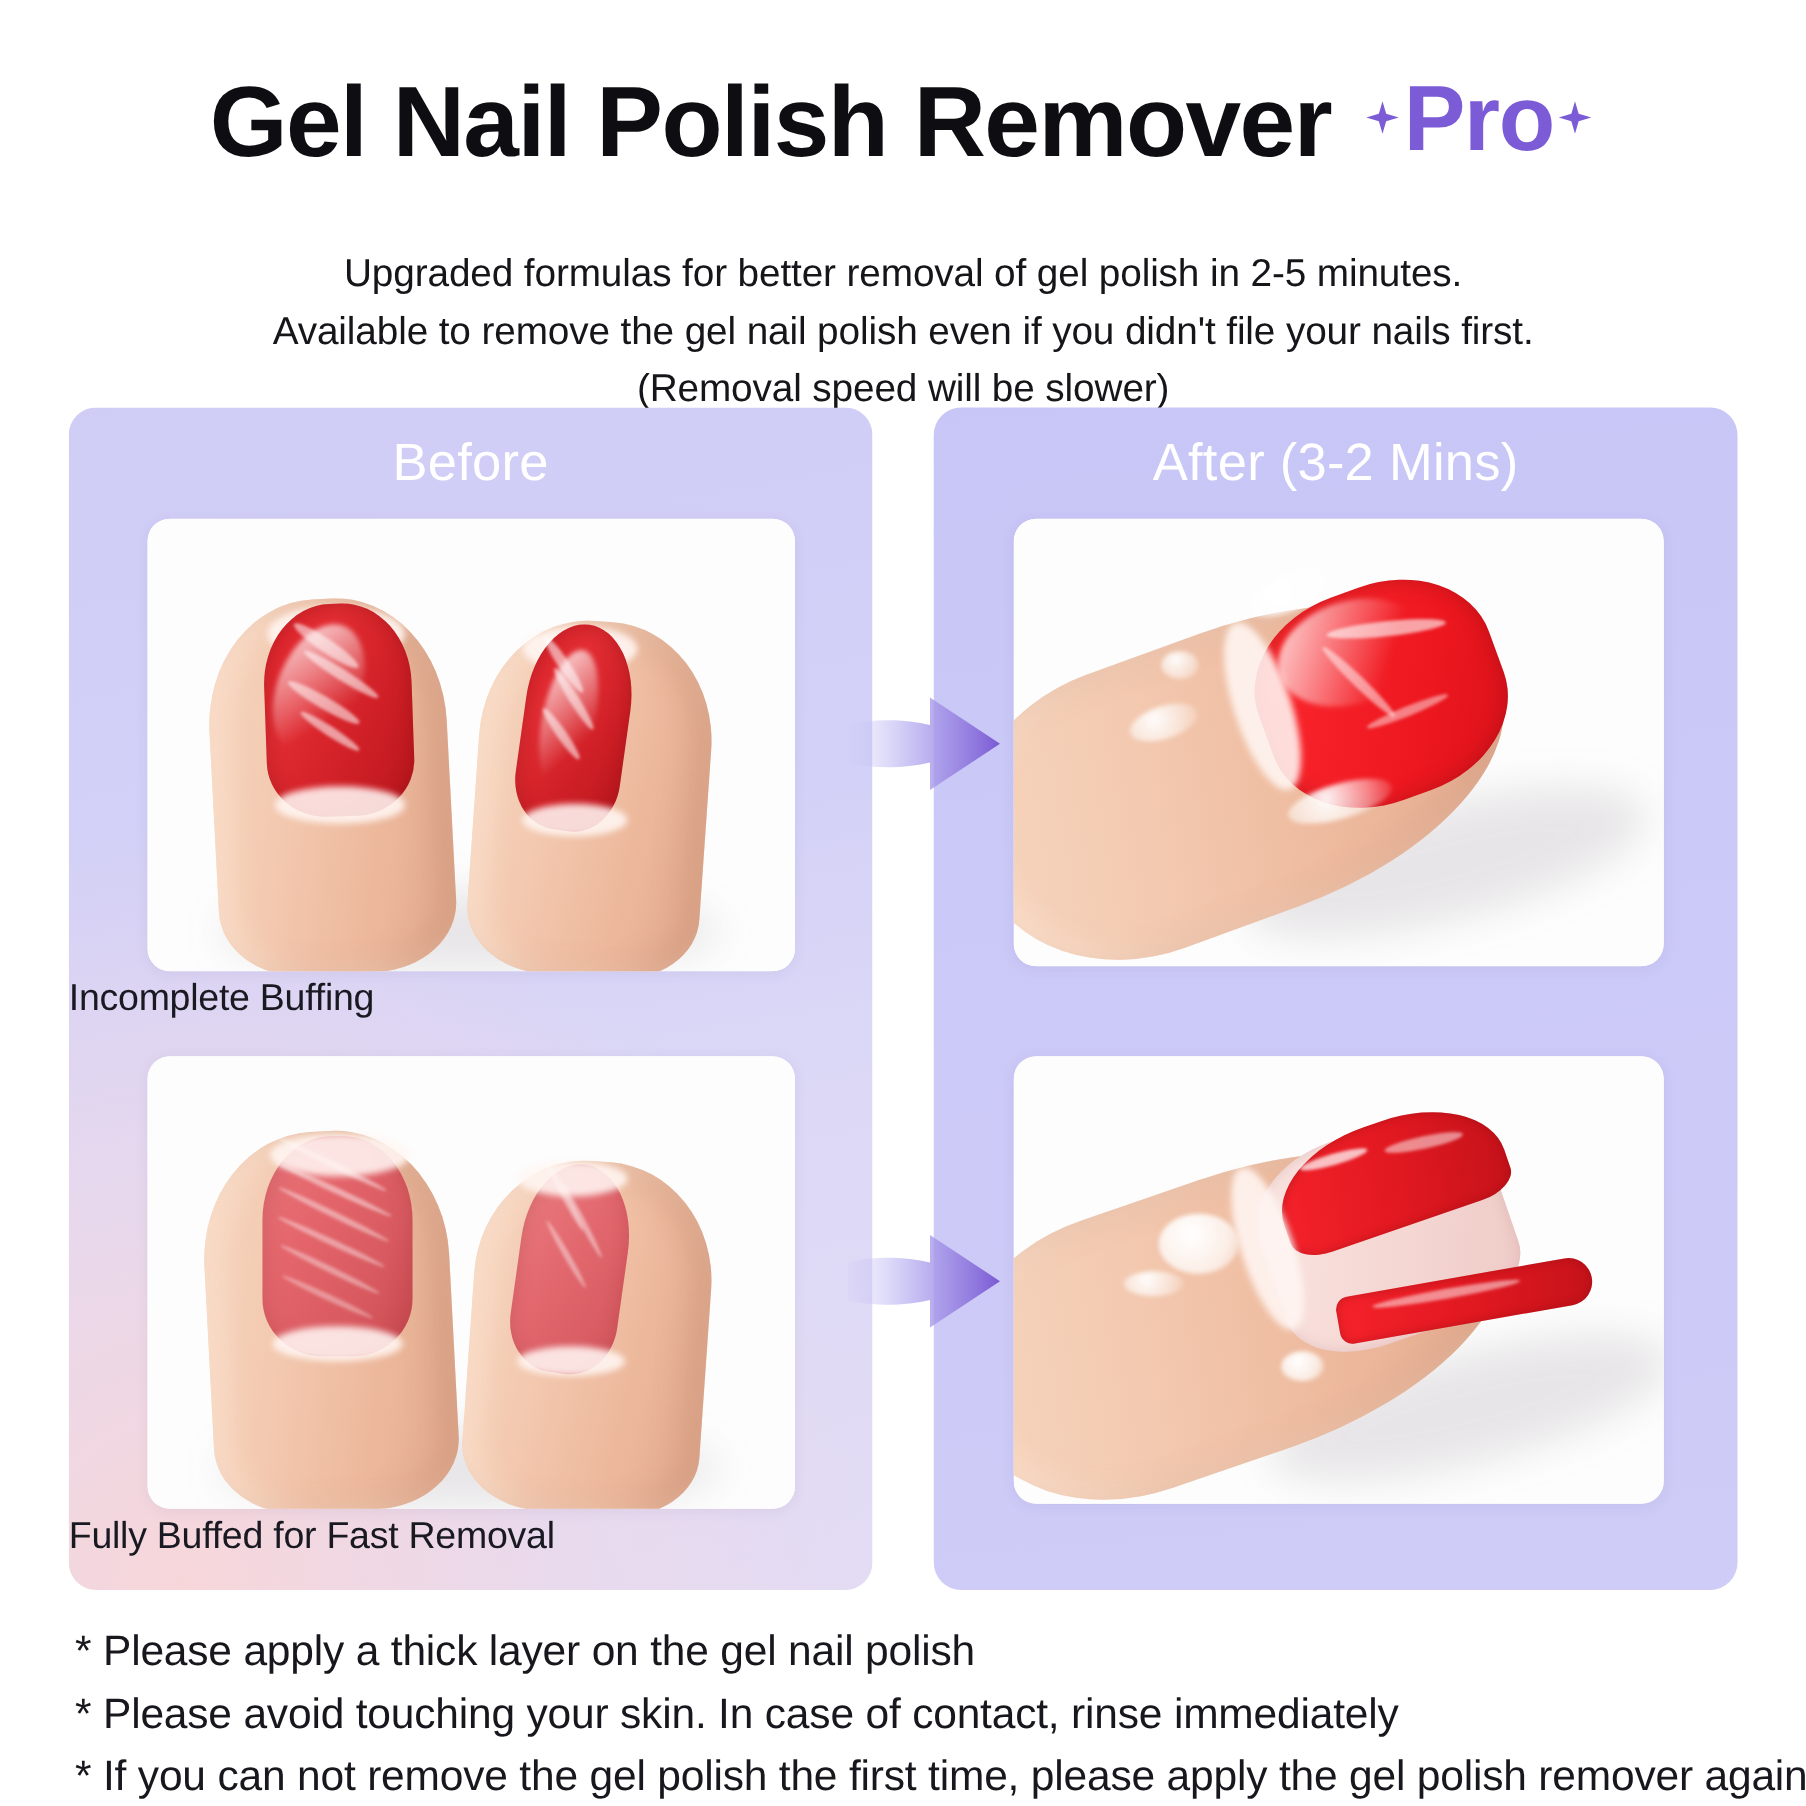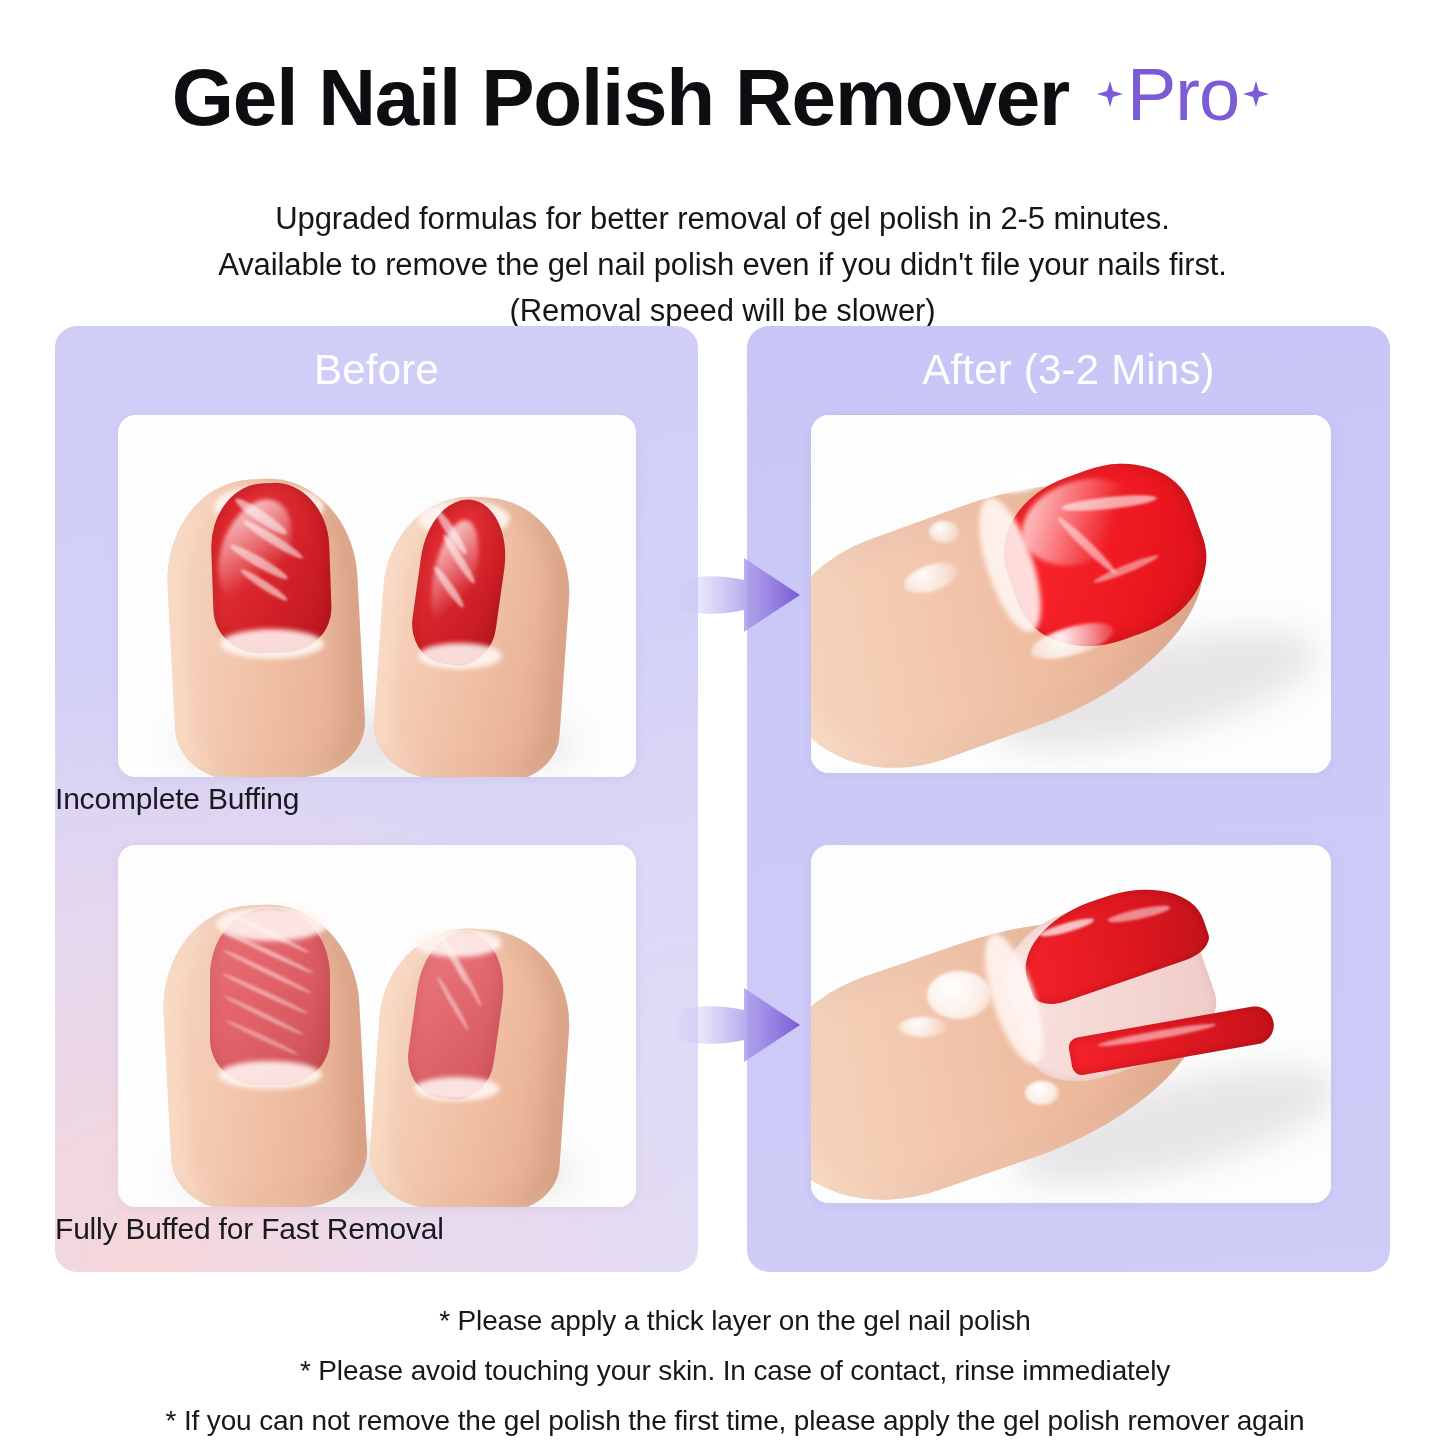--- a/index.html
+++ b/index.html
@@ -42,21 +42,21 @@
     top: -4px;
   }
   .spark {
     display: inline-block;
     width: 26px; height: 26px;
     vertical-align: middle;
     margin: 0 4px;
   }
   .title-pro {
     font-size: 74px;
-    font-weight: 400;
+    font-weight: 700;
     color: #7b5bd6;
     letter-spacing: -1px;
     vertical-align: middle;
   }
 
   .subtitle {
     position: absolute;
     left: 0; top: 160px;
     width: 1445px;
     text-align: center;
@@ -197,25 +197,24 @@
   .arrow-2 { left: 676px; top: 982px; }
 
   
   .notes {
     position: absolute;
     left: 60px; top: 1296px;
     width: 1350px;
   }
   .note {
     color: #17171d;
-    font-size: 28px;
+    font-size: 34px;
     line-height: 50px;
     letter-spacing: -0.15px;
     white-space: nowrap;
-    text-align: center;
   }
 </style>
 </head>
 <body>
 
 <div id="root">
 
   <div class="title-row">
     <span class="title-main">Gel Nail Polish Remover</span><span class="title-pro-wrap"><svg class="spark" viewBox="0 0 32 32">
           <path d="M16 0 L19.6 12.4 L32 16 L19.6 19.6 L16 32 L12.4 19.6 L0 16 L12.4 12.4 Z" fill="#7b5bd6"></path>

